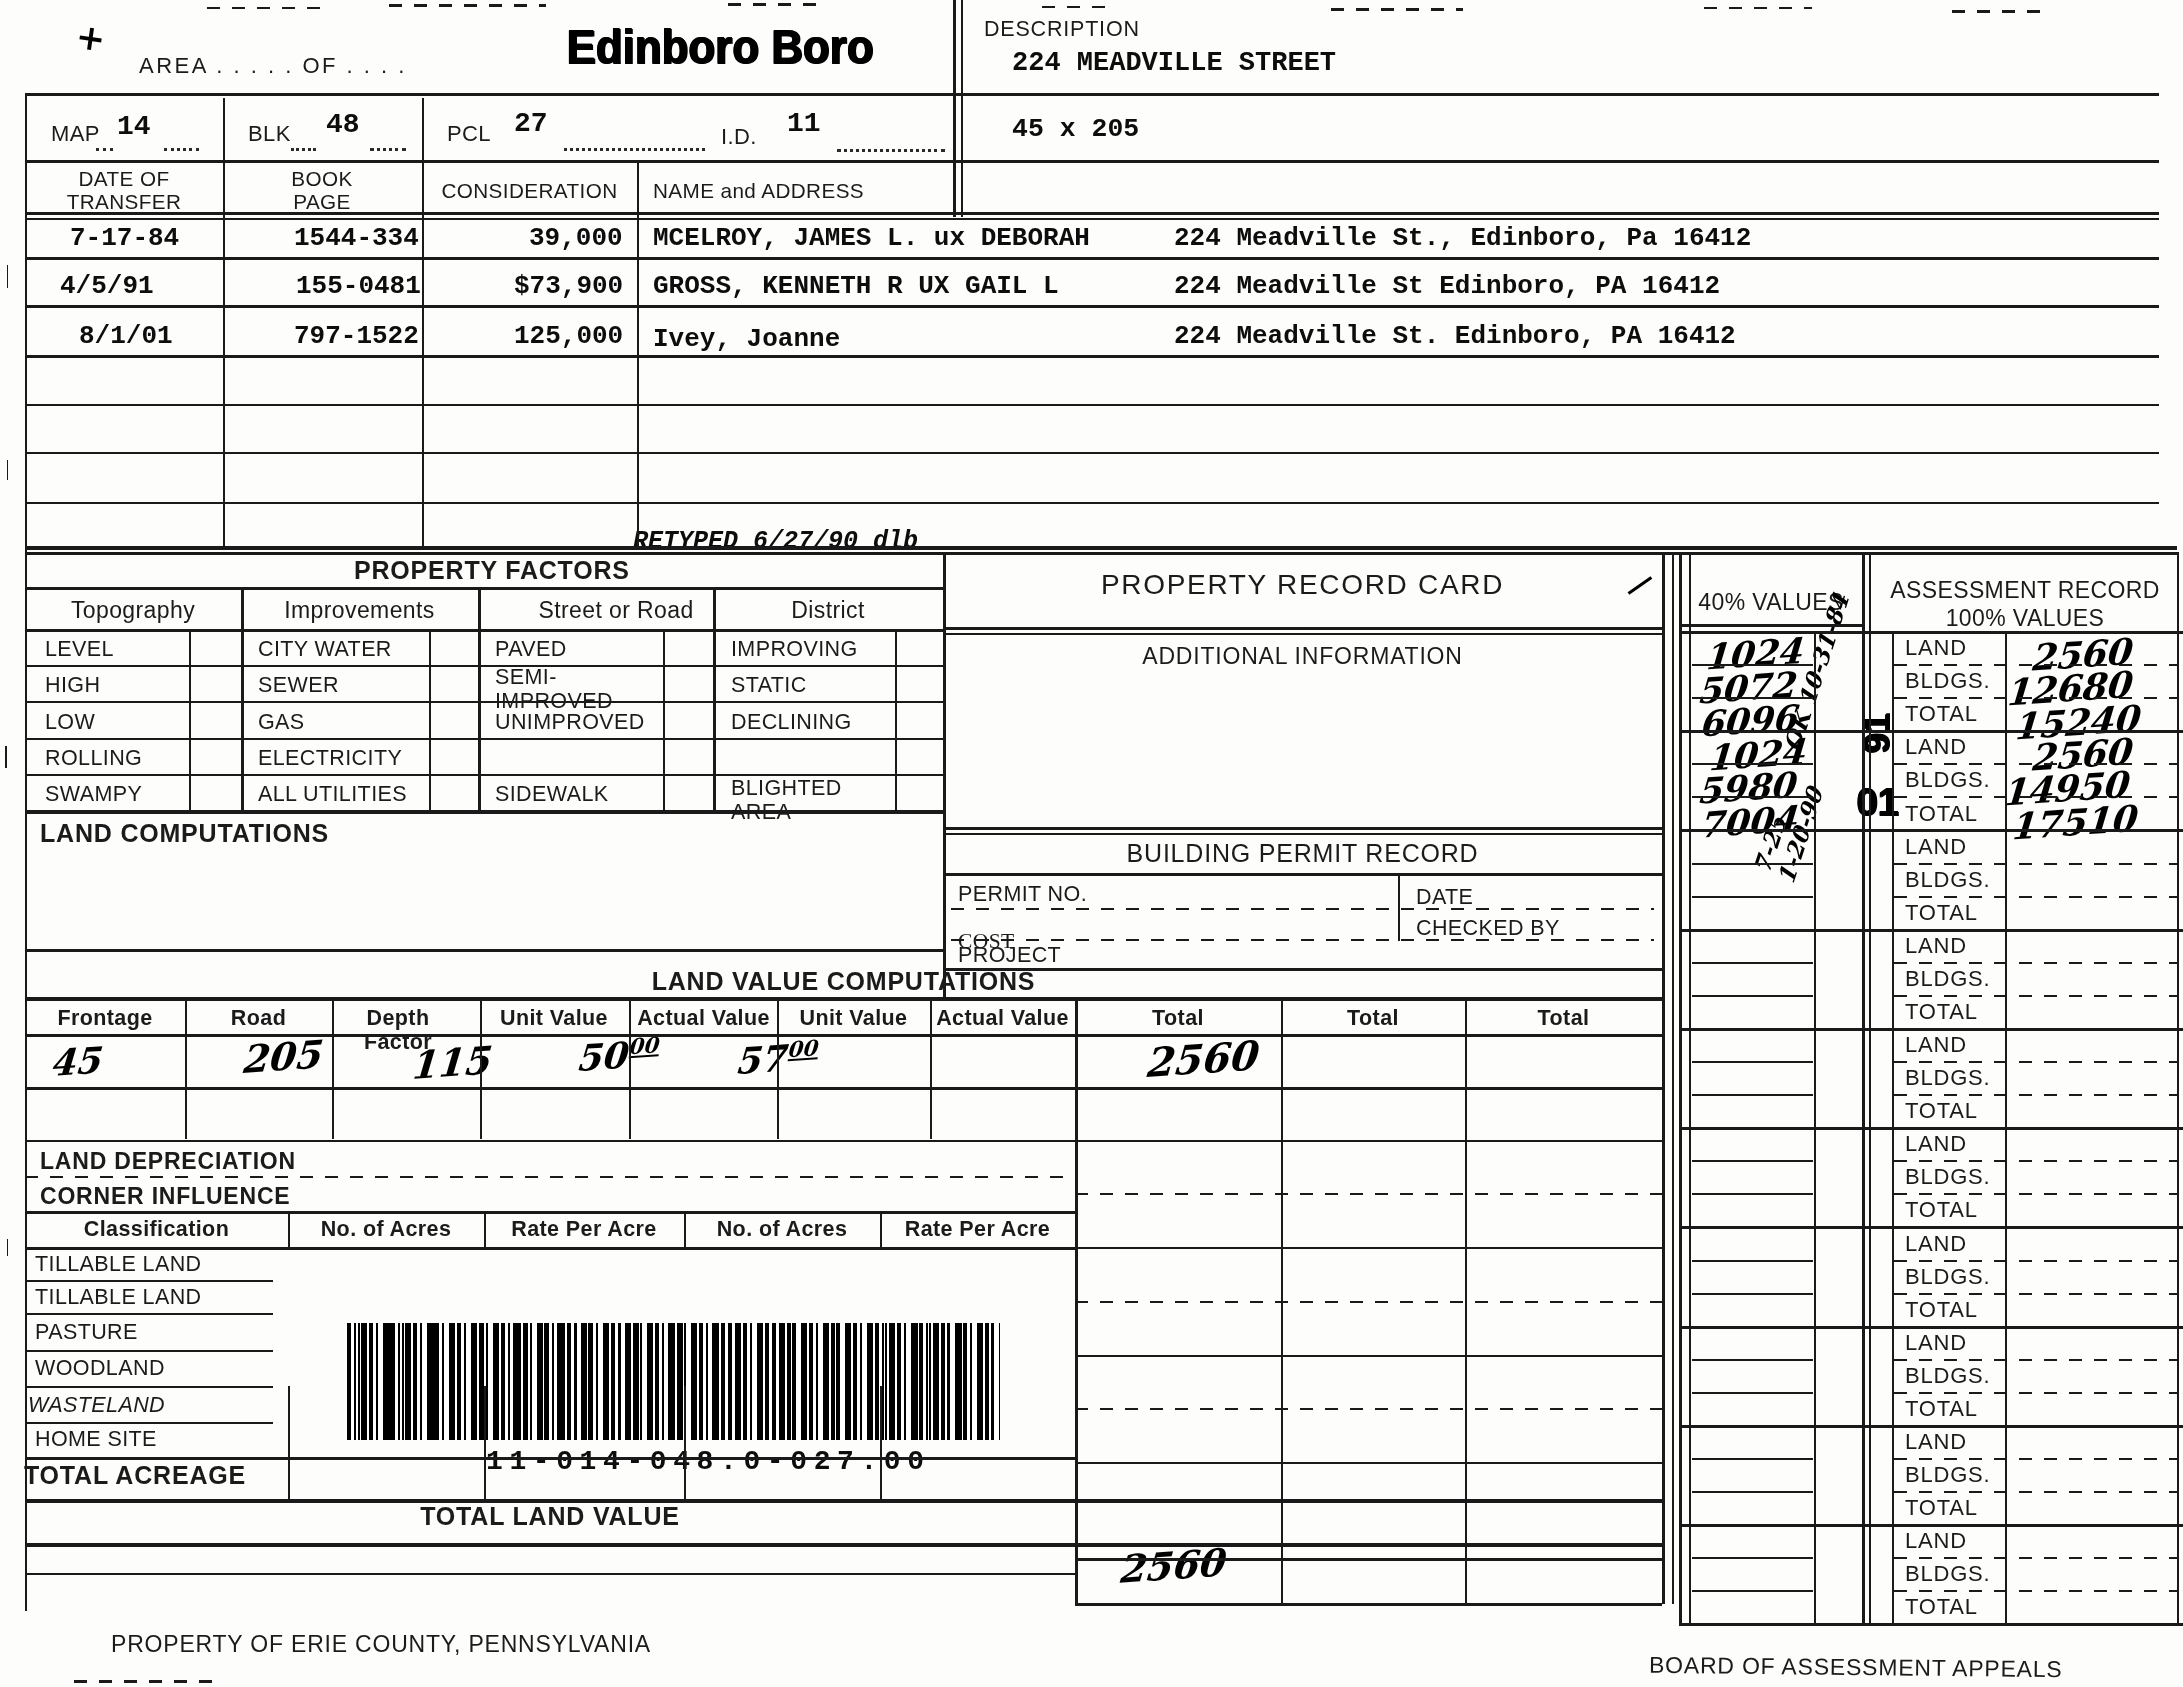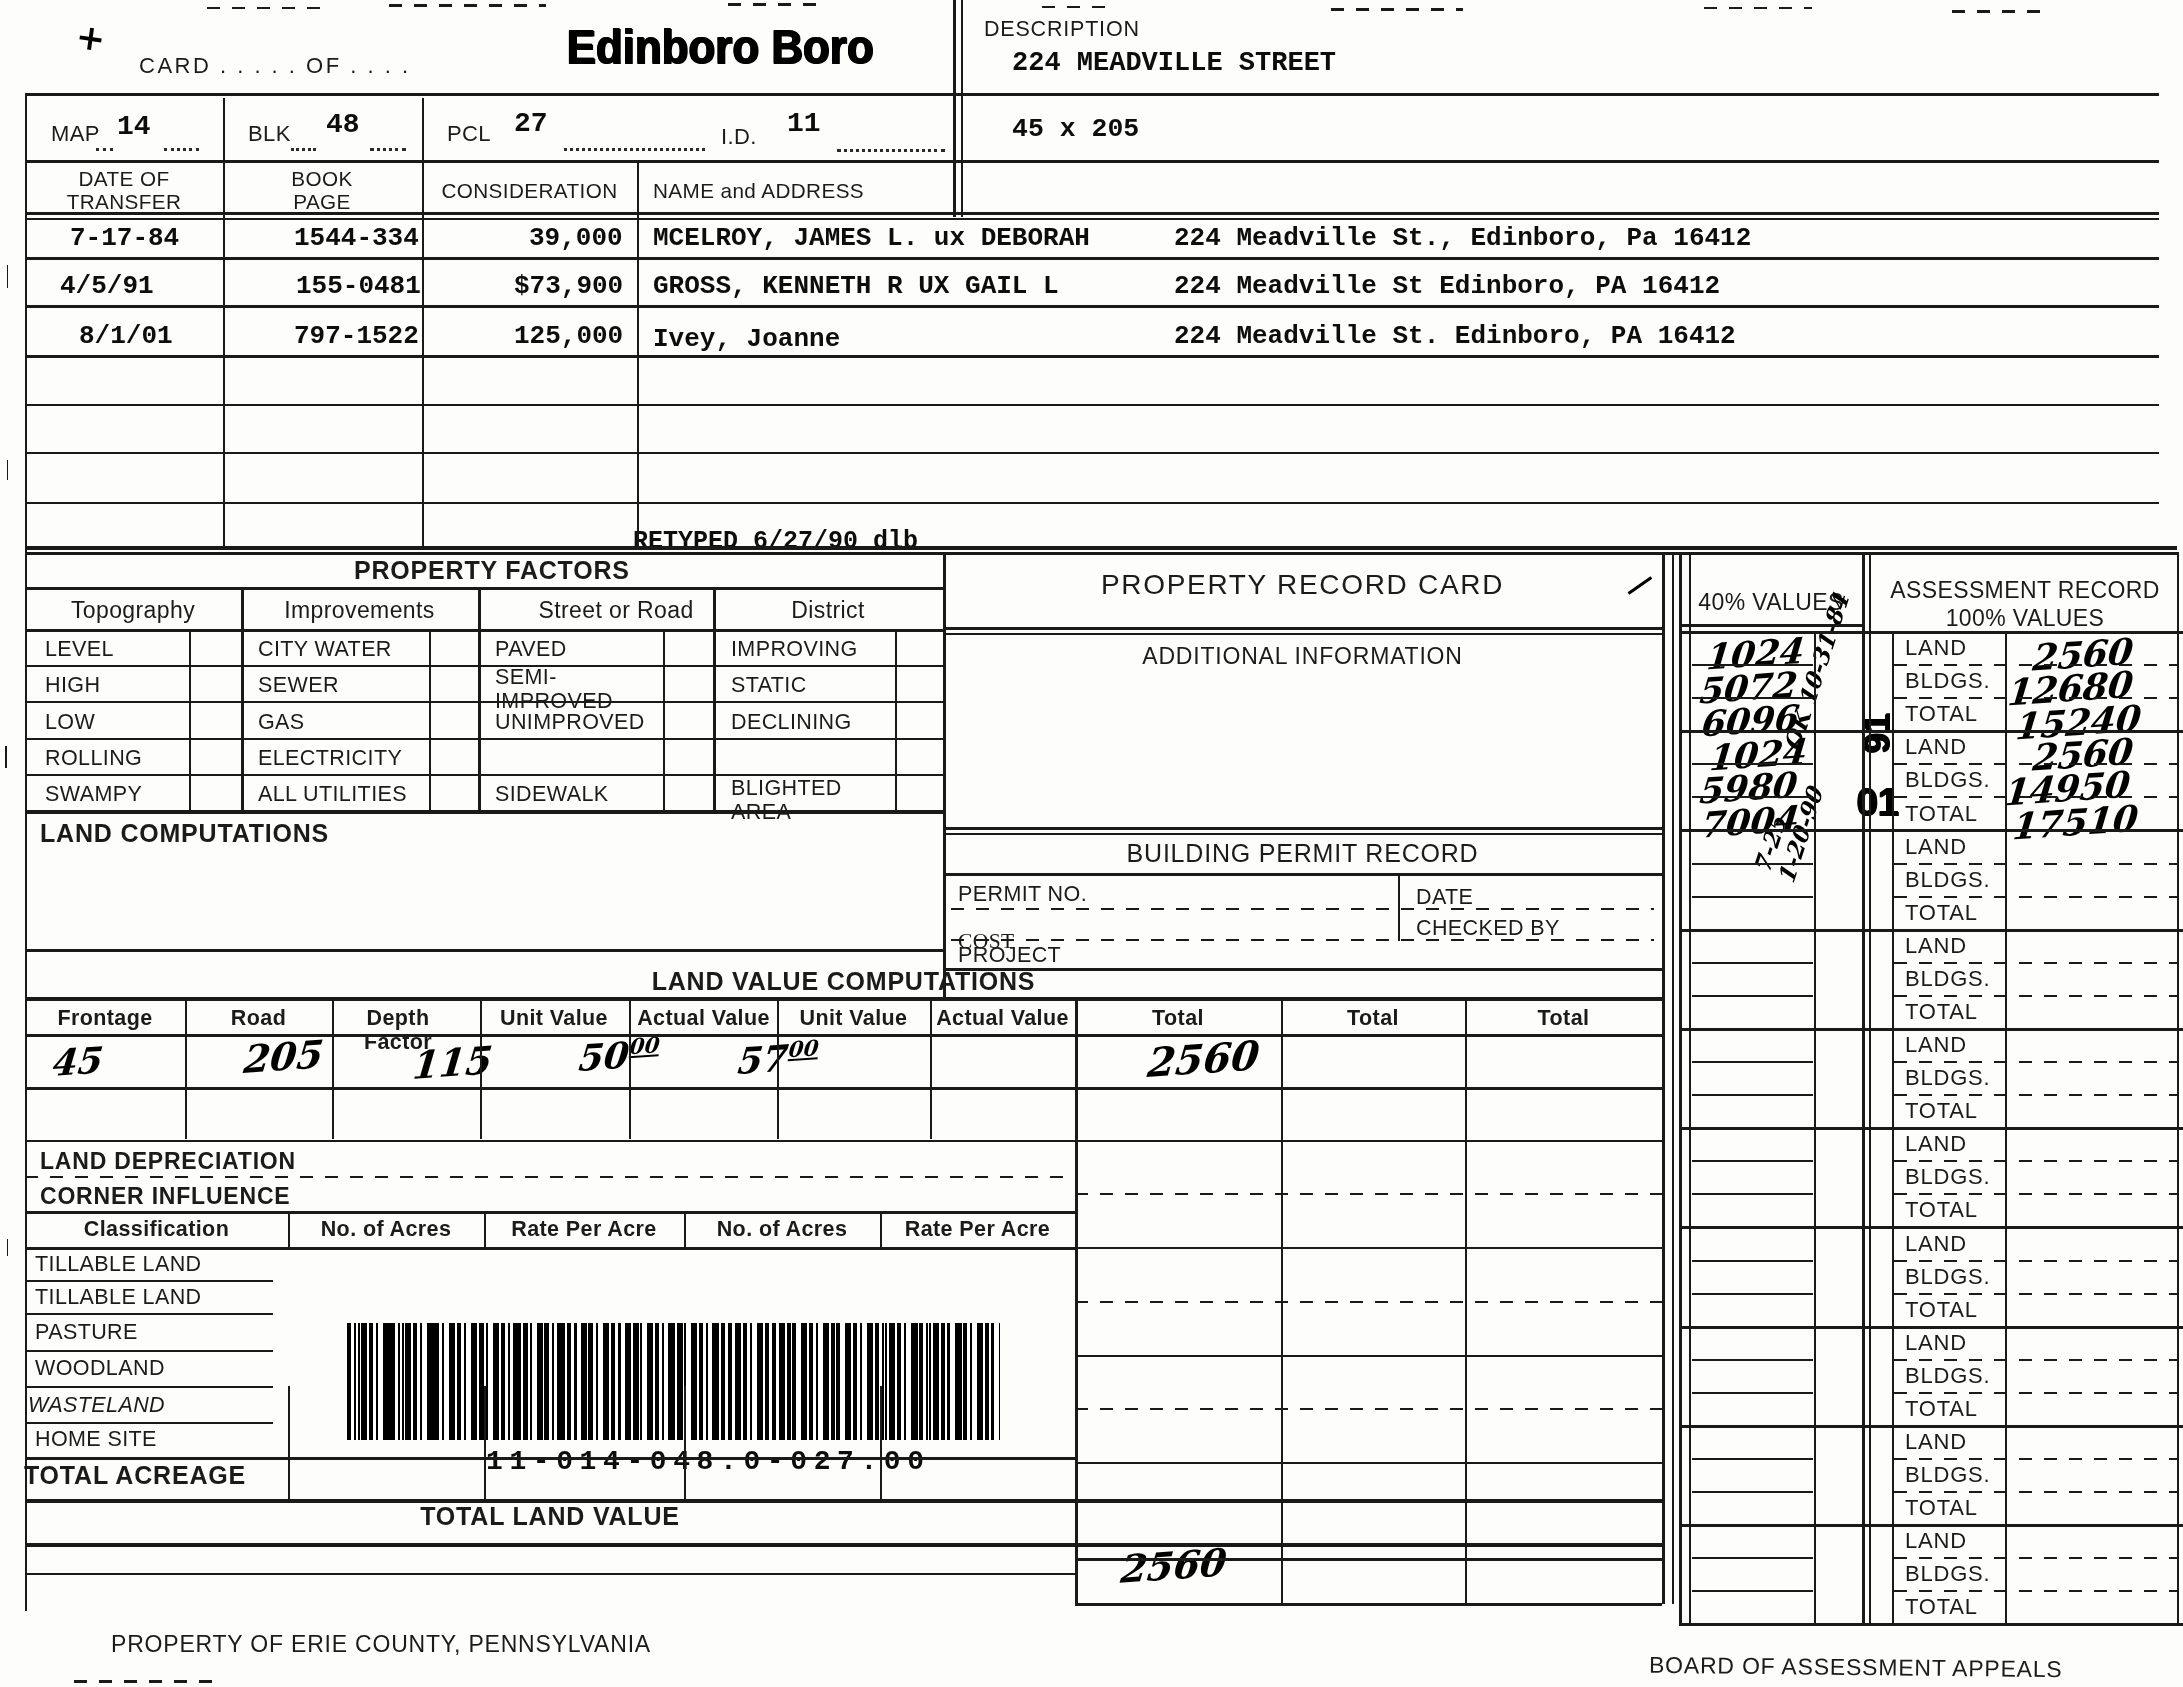--- a/index.html
+++ b/index.html
@@ -30,21 +30,21 @@
       repeating-linear-gradient(90deg,transparent 0 10.8px,#000 10.8px 13.2px,transparent 13.2px 24px,#000 24px 26px,transparent 26px 31px);
     background-color:#fff;}
   .penmark{position:absolute;background:#000;transform:rotate(-35deg);}
 </style>
 </head>
 <body>
 
 <div id="card">
 
   <div class="abs hw f42" style="left:76px;top:16.5px;transform:rotate(8deg);">+</div>
-  <div class="abs lbl f27" style="left:139px;top:53px;letter-spacing:2.5px;">CARD . . . . . OF . . . .</div>
+  <div class="abs lbl f27" style="left:139px;top:53px;letter-spacing:2.5px;">AREA . . . . . OF . . . .</div>
   <div class="abs stamp" style="left:569px;top:23px;font-size:43px;transform:scale(1.02,1.1);">Edinboro Boro</div>
 
   <div class="abs lbl f26" style="left:984px;top:16.5px;letter-spacing:0.8px;">DESCRIPTION</div>
   <div class="abs type f33" style="left:1012px;top:48px;">224 MEADVILLE STREET</div>
   <div class="abs type f32" style="left:1012px;top:114px;">45 x 205</div>
 
   <div class="abs lbl f27" style="left:51px;top:121px;">MAP</div>
   <div class="abs type f34" style="left:117px;top:111px;">14</div>
   <div class="dots" style="left:96px;top:146px;width:16.5px;"></div>
   <div class="dots" style="left:164px;top:146px;width:35px;"></div>
@@ -76,21 +76,21 @@
   <div class="abs type f31" style="left:653px;top:271px;">GROSS, KENNETH R UX GAIL L</div>
   <div class="abs type f31" style="left:1174px;top:271px;">224 Meadville St Edinboro, PA  16412</div>
 
   <div class="abs type f31" style="left:79px;top:321px;">8/1/01</div>
   <div class="abs type f31" style="left:294px;top:321px;">797-1522</div>
   <div class="abs type f31" style="left:514px;top:321px;">125,000</div>
   <div class="abs type f31" style="left:653px;top:324px;">Ivey, Joanne</div>
   <div class="abs type f31" style="left:1174px;top:321px;">224 Meadville St. Edinboro, PA 16412</div>
 
   <div class="abs lbl b f30" style="left:354px;top:557px;letter-spacing:0.8px;">PROPERTY FACTORS</div>
-  <div class="abs type f30" style="left:633px;top:528px;">RETYPED 6/27/90 dlb</div>
+  <div class="abs type f30" style="left:633px;top:528px;font-style:italic;">RETYPED 6/27/90 dlb</div>
 
   <div class="abs lbl f28 c" style="left:25px;top:597px;width:216px;">Topography</div>
   <div class="abs lbl f28 c" style="left:241px;top:597px;width:237px;">Improvements</div>
   <div class="abs lbl f28 c" style="left:478px;top:597px;width:276px;">Street or Road</div>
   <div class="abs lbl f28 c" style="left:713px;top:597px;width:230px;">District</div>
 
   <div class="abs lbl f26" style="left:45px;top:637px;">LEVEL</div>
   <div class="abs lbl f26" style="left:45px;top:673px;">HIGH</div>
   <div class="abs lbl f26" style="left:45px;top:710px;">LOW</div>
   <div class="abs lbl f26" style="left:45px;top:746px;">ROLLING</div>

